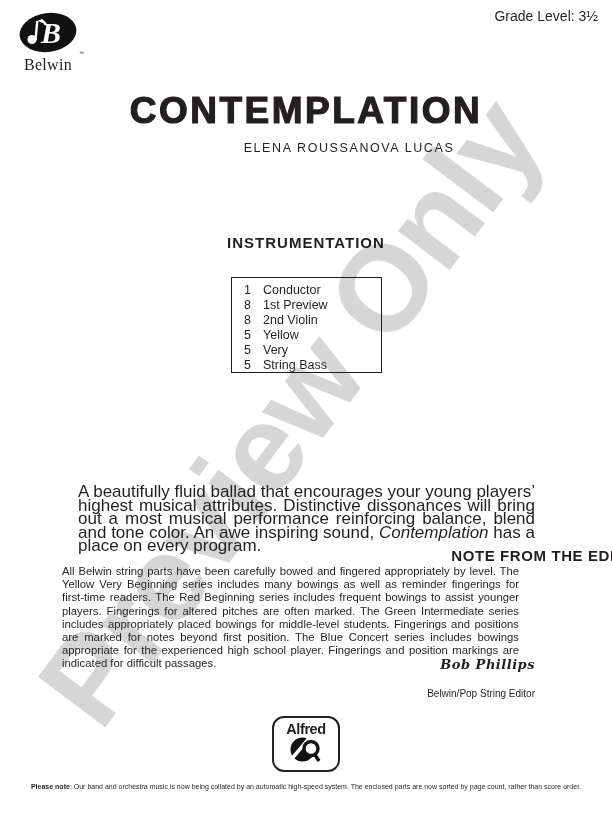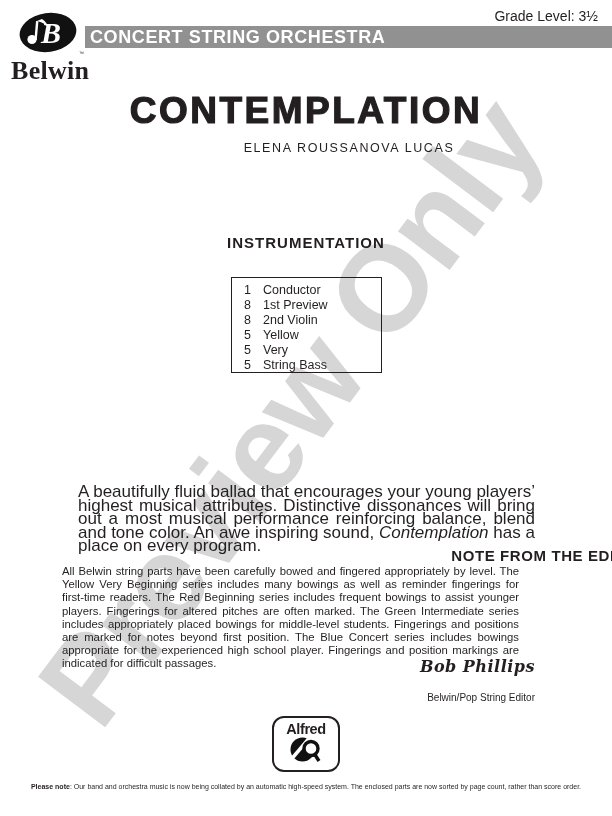--- a/index.html
+++ b/index.html
@@ -23,22 +23,22 @@
   .banner {
     top:26px; left:85px; right:0; height:22px; background:#919191;
     display:flex; align-items:center;
   }
   .banner-label {
     color:#ffffff; font-weight:bold; font-size:18px; letter-spacing:0.6px;
     padding-left:5px; white-space:nowrap;
   }
   .belwin { top:11px; left:11px; width:74px; text-align:center; z-index:2; }
   .belwin-word {
-    font-family:"Liberation Serif", serif; font-weight:bold;
-    font-size:26px; letter-spacing:0.3px; margin-top:-3px;
+    font-family:"Liberation Serif", serif; font-weight:normal;
+    font-size:16px; letter-spacing:0.3px; margin-top:-3px;
   }
   .tm { position:absolute; right:1px; top:39px; font-size:5px; }
 
   
   .title {
     top:90px; left:0; width:100%; text-align:center;
     font-size:37px; font-weight:900; letter-spacing:2.5px;
     -webkit-text-stroke:1.2px #231f20;
   }
   .composer {
@@ -67,21 +67,21 @@
     top:547px; left:0; width:100%; text-align:right;
     font-weight:bold; font-size:15px; letter-spacing:0.6px;padding-left:36px;
   }
   .editor-body {
     left:62px; top:565px; width:457px;
     font-size:11.3px; line-height:13.2px; text-align:justify;
   }
   .sig { right:77px; top:657px; text-align:right; }
   .sig-name {
     font-family:"DejaVu Serif", serif; font-style:italic; font-weight:bold;
-    font-size:16px; letter-spacing:0.5px;margin-left:42px;
+    font-size:13px; letter-spacing:0.5px;margin-left:42px;
   }
   .sig-role { font-size:10px; margin-top:16px; }
 
   
   .alfred {
     left:272px; top:716px; width:68px; height:56px;
     border:2px solid #231f20; border-radius:12px; box-sizing:border-box;
     text-align:center;
   }
   .alfred-word {
@@ -96,23 +96,20 @@
 </style>
 </head>
 <body>
 
 <div class="page">
 
   <div class="watermark">Preview Only</div>
 
   <div class="grade">Grade Level: 3½</div>
 
-  <div class="banner">
-    <span class="banner-label">CONCERT STRING ORCHESTRA</span>
-  </div>
 
   <div class="belwin">
     <span class="belwin-oval">
       <svg width="66" height="44" viewBox="0 0 66 44">
         <ellipse cx="33" cy="21.5" rx="28.5" ry="19.5" fill="#111" transform="rotate(-8 33 21.5)"></ellipse>
         <text x="26" y="32" font-family="Liberation Serif, serif" font-style="italic" font-weight="bold" font-size="30" fill="#ffffff">B</text>
         <circle cx="17" cy="28.5" r="4.6" fill="#ffffff"></circle>
         <rect x="20.2" y="10" width="2.4" height="19" fill="#ffffff" transform="rotate(5 21.4 19.5)"></rect>
         <path d="M22 10 q 9 2 12 8 q -2 -7 -7 -10 z" fill="#ffffff"></path>
       </svg>

